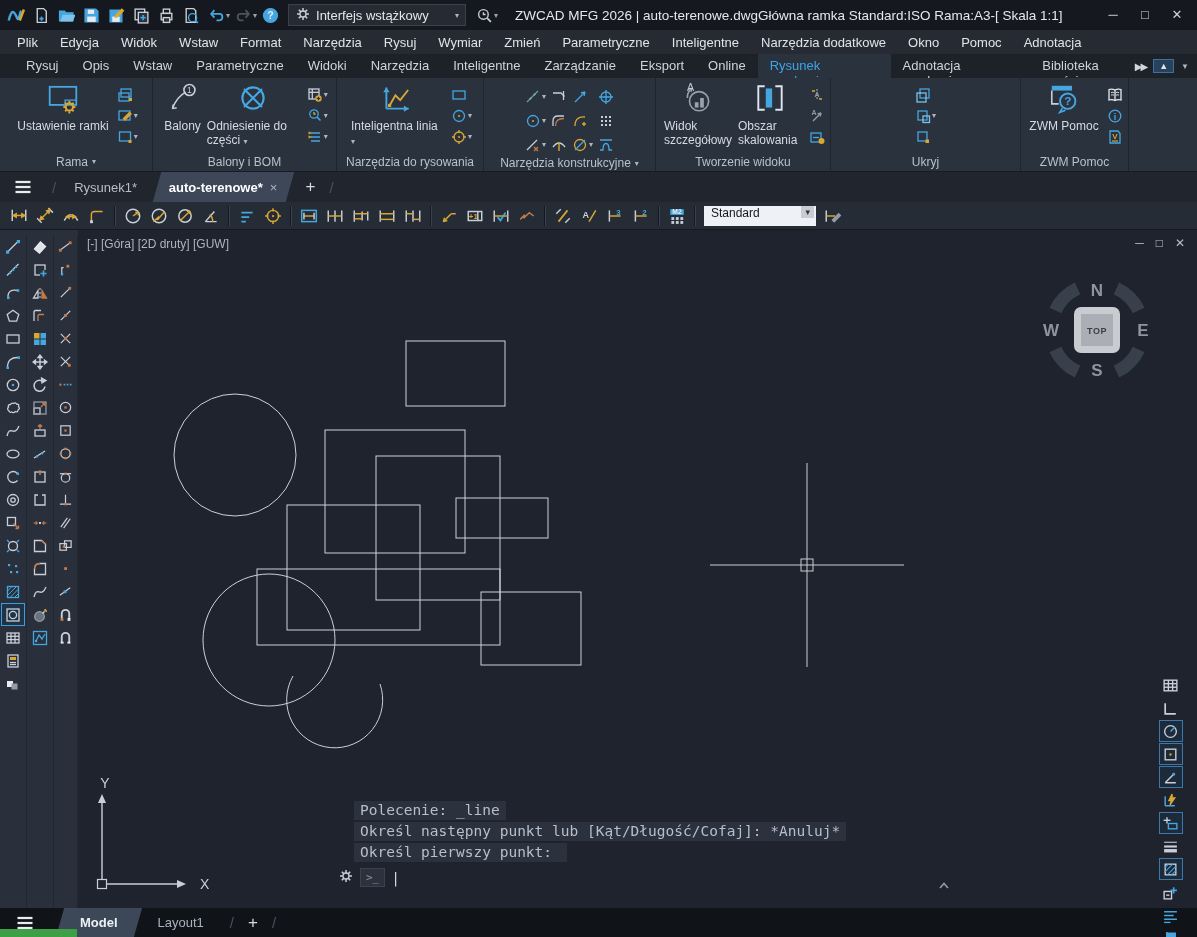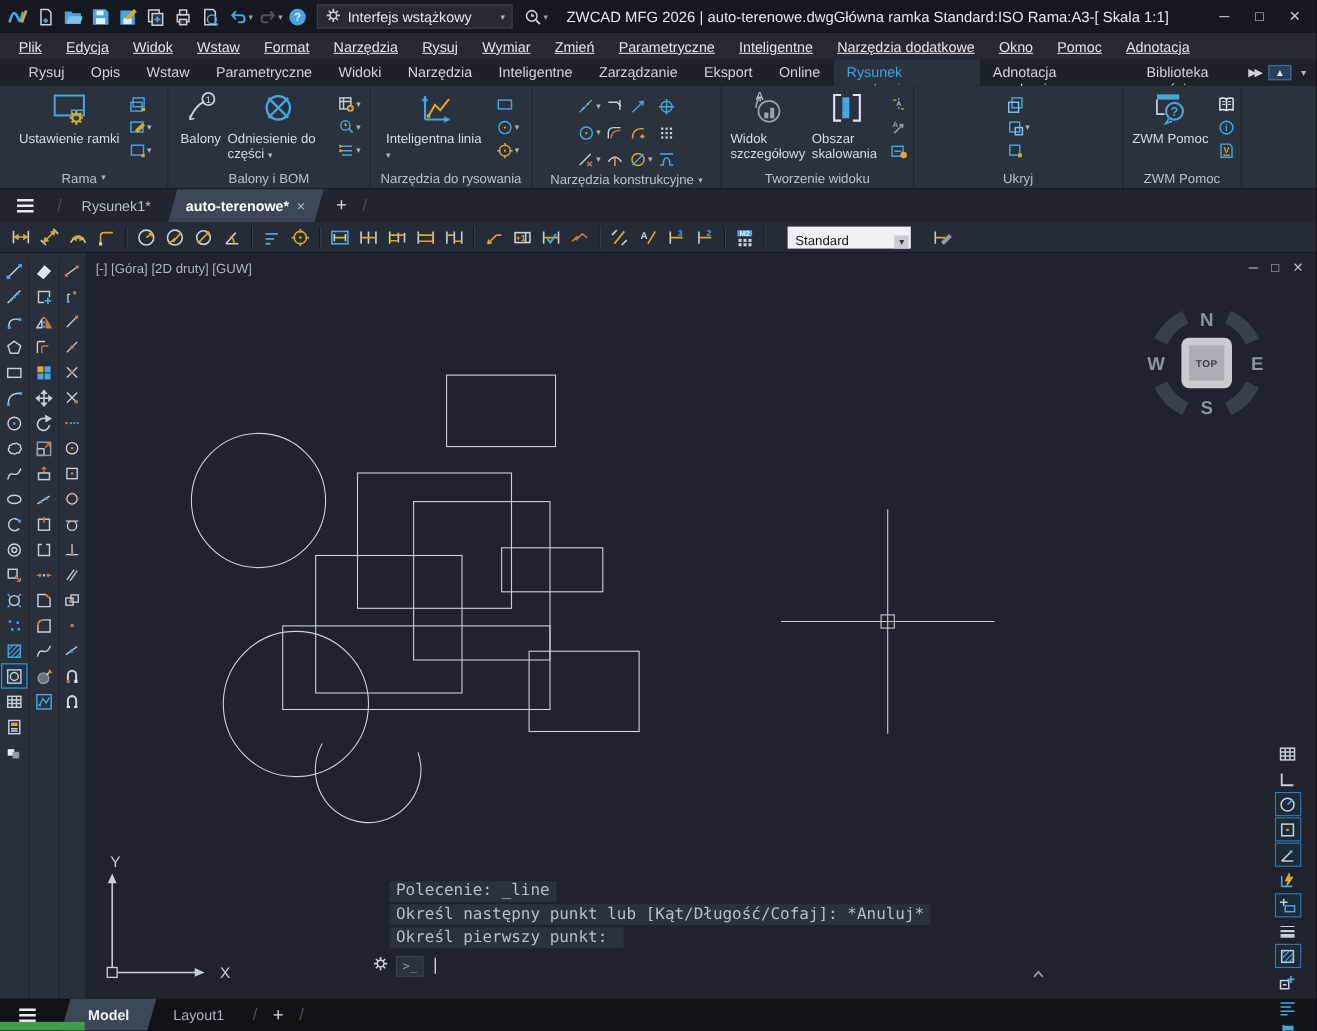--- a/index.html
+++ b/index.html
@@ -12,21 +12,21 @@
 .qbtn{width:25px;height:24px;display:flex;align-items:center;justify-content:center;}
 .qbtn.dis{opacity:.45;}
 .qdd{color:#9aa2ac;font-size:8px;margin:0 1px 0 -3px;}
 .ws-combo{display:flex;align-items:center;gap:5px;background:#262b33;border:1px solid #3a414d;height:22px;padding:0 6px;width:178px;margin-left:5px;color:#e3e7ec;}
 .ws-combo .dd{margin-left:auto;}
 .tb-extra{display:flex;align-items:center;margin-left:6px;}
 .tb-title{margin-left:16px;color:#e4e8ee;font-size:13.5px;white-space:nowrap;}
 .winbtns{margin-left:auto;display:flex;}
 .winbtn{width:32px;height:26px;text-align:center;line-height:26px;color:#cdd3da;font-size:13px;}
 
-.menubar{position:absolute;top:30px;height:24px;left:0;right:0;background:#262b33;display:flex;align-items:center;padding-left:6px;text-decoration:underline;}
+.menubar{position:absolute;top:30px;height:24px;left:0;right:0;background:#262b33;display:flex;align-items:center;padding-left:6px;}
 .menu-item{padding:0 11px;color:#e0e4e9;}
 
 .ribbontabs{position:absolute;top:54px;height:24px;left:0;right:0;background:#1d2128;display:flex;align-items:stretch;padding-left:14px;}
 .rtab{padding:4px 12px 0;color:#ced4db;}
 .rtab.active{background:#2a323e;color:#3fa3e8;}
 .rtabs-right{margin-left:auto;display:flex;align-items:center;gap:7px;padding-right:8px;color:#cfd5dc;}
 .minbox{border:1px solid #3e6f9e;background:#27425c;font-size:9px;padding:1px 5px;color:#dfe5ea;}
 .chev2{font-size:10px;letter-spacing:-2px;}
 
 .ribbon{position:absolute;top:78px;height:94px;left:0;right:0;background:#2a323e;display:flex;border-bottom:1px solid #171b22;}
@@ -47,21 +47,21 @@
 .slash{color:#4a5260;font-size:15px;margin:0 6px;}
 .dtab{padding:0 12px;color:#b7bfc9;height:30px;display:flex;align-items:center;gap:7px;}
 .dtab.active{background:#3d4757;transform:skewX(-16deg);color:#fff;font-weight:bold;margin:0 8px;}
 .dtab.active>*{transform:skewX(16deg);}
 .dtab .x{color:#aeb6c0;font-weight:normal;font-size:13px;}
 .plus{color:#d7dce2;font-size:17px;padding:0 8px;}
 
 .dimbar{position:absolute;top:202px;height:28px;left:0;right:0;background:#262c36;display:flex;align-items:center;padding-left:6px;border-bottom:1px solid #141820;}
 .tbtn{width:26px;height:24px;display:flex;align-items:center;justify-content:center;}
 .vsep{width:2px;height:20px;border-left:1px solid #161a20;border-right:1px solid #3a4250;margin:0 4px;}
-.combo{width:112px;height:20px;background:#eef1f5;color:#14181d;font-size:12px;display:flex;align-items:flex-end;padding:0 2px 0 7px;justify-content:space-between;margin:0 16px;}
+.combo{width:112px;height:20px;background:#eef1f5;color:#14181d;font-size:12px;display:flex;align-items:flex-start;padding:0 2px 0 7px;justify-content:space-between;margin:0 4px;}
 .combo .cdd{font-size:9px;color:#30353c;background:#c9cdd3;padding:1px 4px;}
 
 .main{position:absolute;top:230px;left:0;width:1197px;height:678px;}
 .lefttools{position:absolute;left:0;top:0;width:78px;height:100%;background:#2a303b;display:flex;padding-top:5px;}
 .tcol{width:27px;display:flex;flex-direction:column;align-items:center;border-right:1px solid #222832;}
 .tcol3{width:24px;}
 .titem{width:24px;height:23px;display:flex;align-items:center;justify-content:center;border:1px solid transparent;}
 .titem.hl{border-color:#3f9be0;background:#1f3346;}
 .canvas{position:absolute;left:78px;top:0;width:1119px;height:678px;background:#1e232d;}
 .vplabel{position:absolute;left:9px;top:7px;color:#aeb5bf;font-size:12px;}

